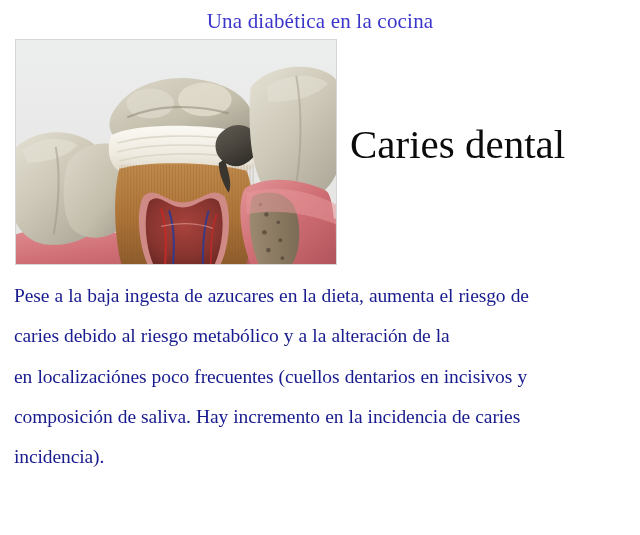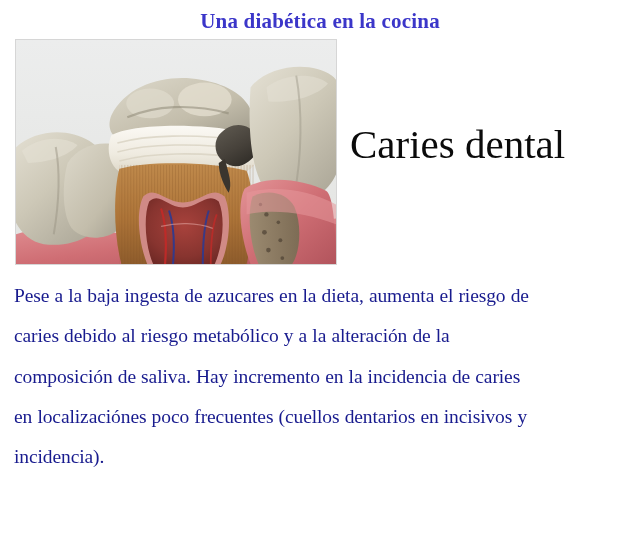--- a/index.html
+++ b/index.html
@@ -14,21 +14,21 @@
     overflow: hidden;
     font-family: "Liberation Serif", "DejaVu Serif", serif;
     position: relative;
   }
 
   
   .page-title {
     text-align: center;
     color: #3b36c9;
     font-family: "Liberation Serif", "DejaVu Serif", serif;
-    font-weight: bold;
+    font-weight: normal;
     font-size: 21px;
     letter-spacing: 0.2px;
     line-height: 1;
     padding: 11px 0 0 0;
     margin: 0;
     white-space: nowrap;
   }
 
   
   .hero {
@@ -214,16 +214,16 @@
   </div>
 
   <div class="hero-heading">
     <h2>Caries dental</h2>
   </div>
 </div>
 
 <p class="body-copy">
   <span class="ln">Pese a la baja ingesta de azucares en la dieta, aumenta el riesgo de</span>
   <span class="ln">caries debido al riesgo metabólico y a la alteración de la</span>
+  <span class="ln">en localizaciónes poco frecuentes (cuellos dentarios en incisivos y</span>
   <span class="ln">composición de saliva. Hay incremento en la incidencia de caries</span>
-  <span class="ln">en localizaciónes poco frecuentes (cuellos dentarios en incisivos y</span>
   <span class="ln">incidencia).</span>
 </p>
 
 </body></html>

